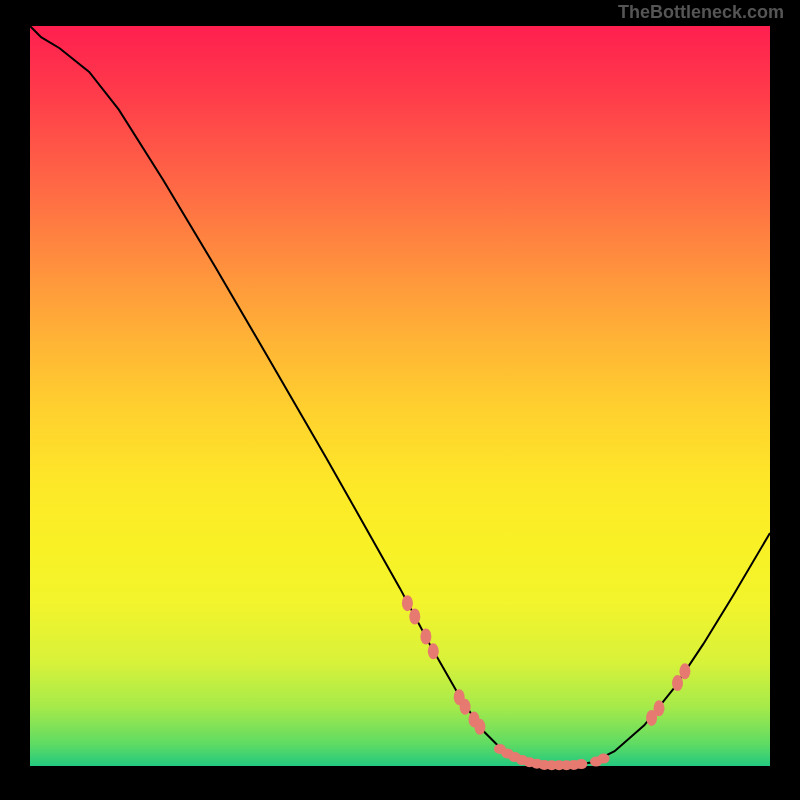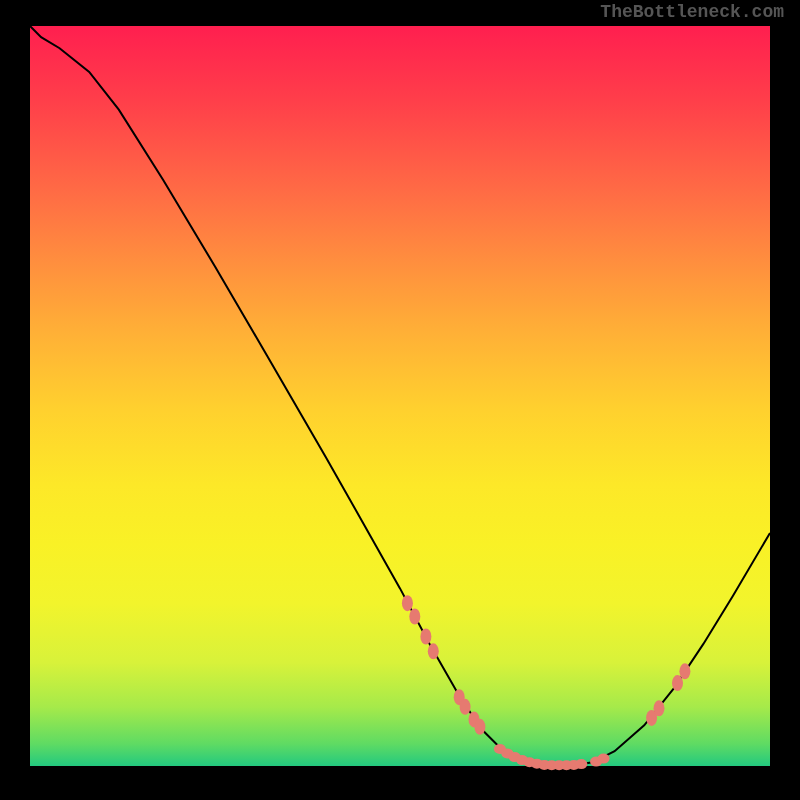--- a/index.html
+++ b/index.html
@@ -8,21 +8,20 @@
     width: 800px;
     height: 800px;
     background: #000;
     font-family: Arial, Helvetica, sans-serif;
     overflow: hidden;
   }
   .container {
     position: relative;
     width: 792px;
     height: 800px;
-    font-family: Liberation Mono, monospace;
   }
   .attribution {
     position: absolute;
     top: 2px;
     right: 8px;
     color: #555;
     font-size: 18px;
     font-weight: bold;
     z-index: 10;
   }

